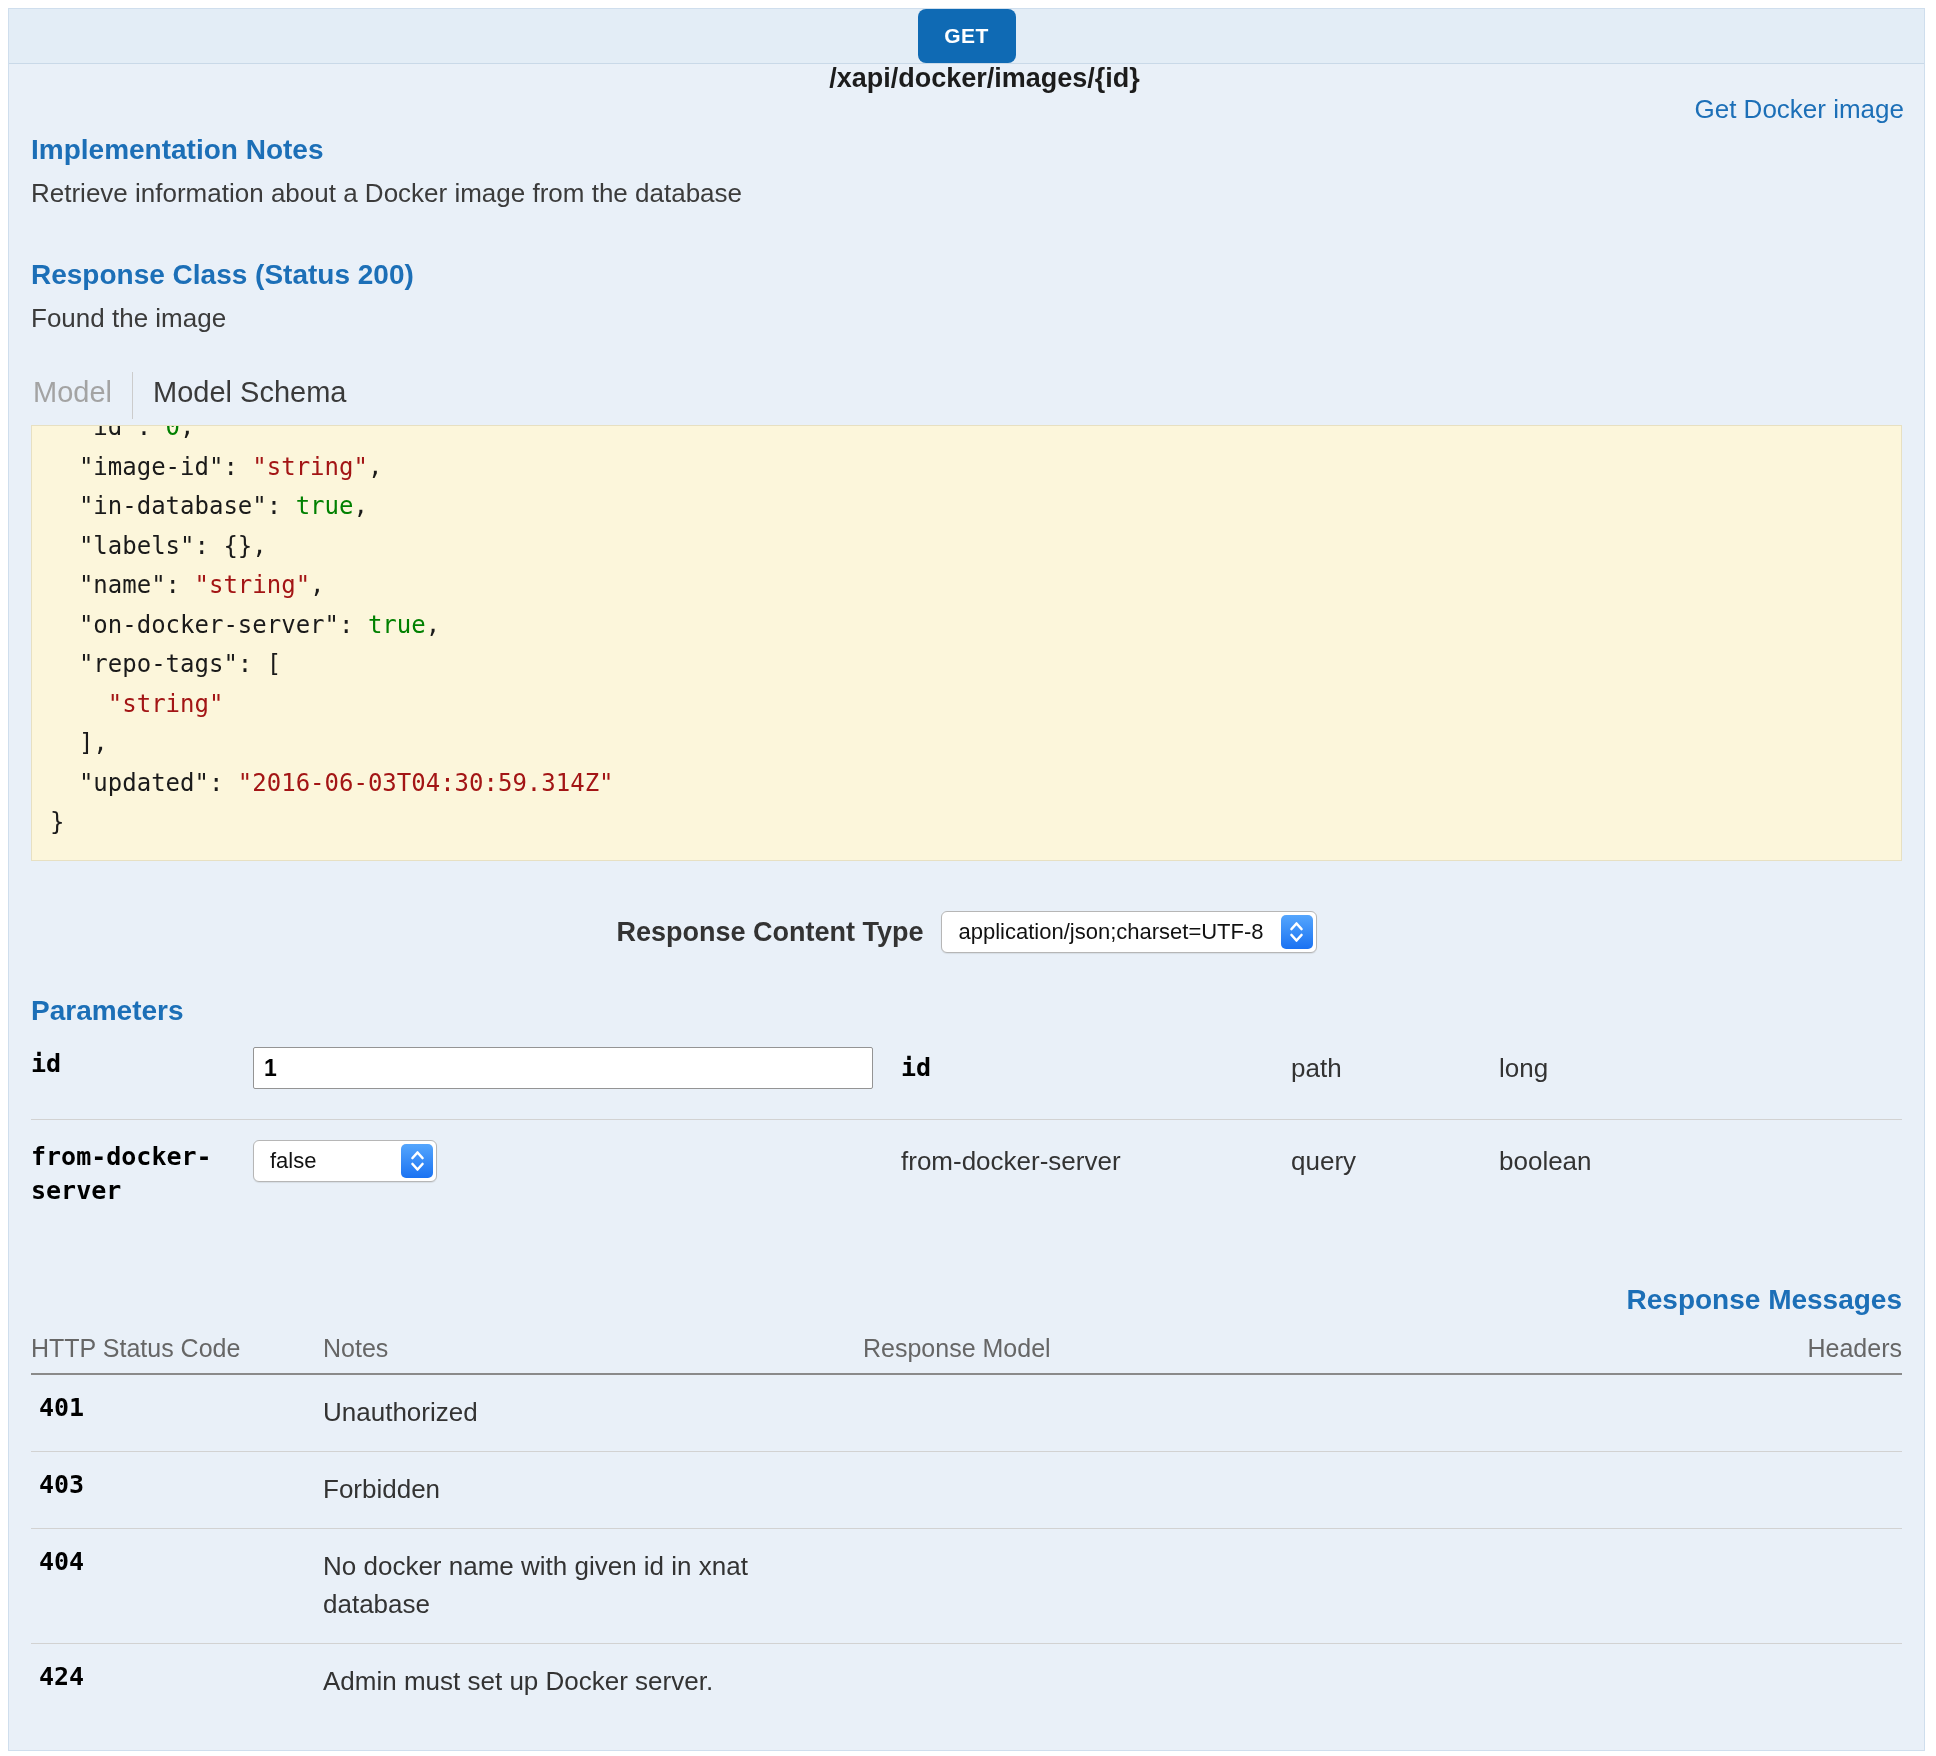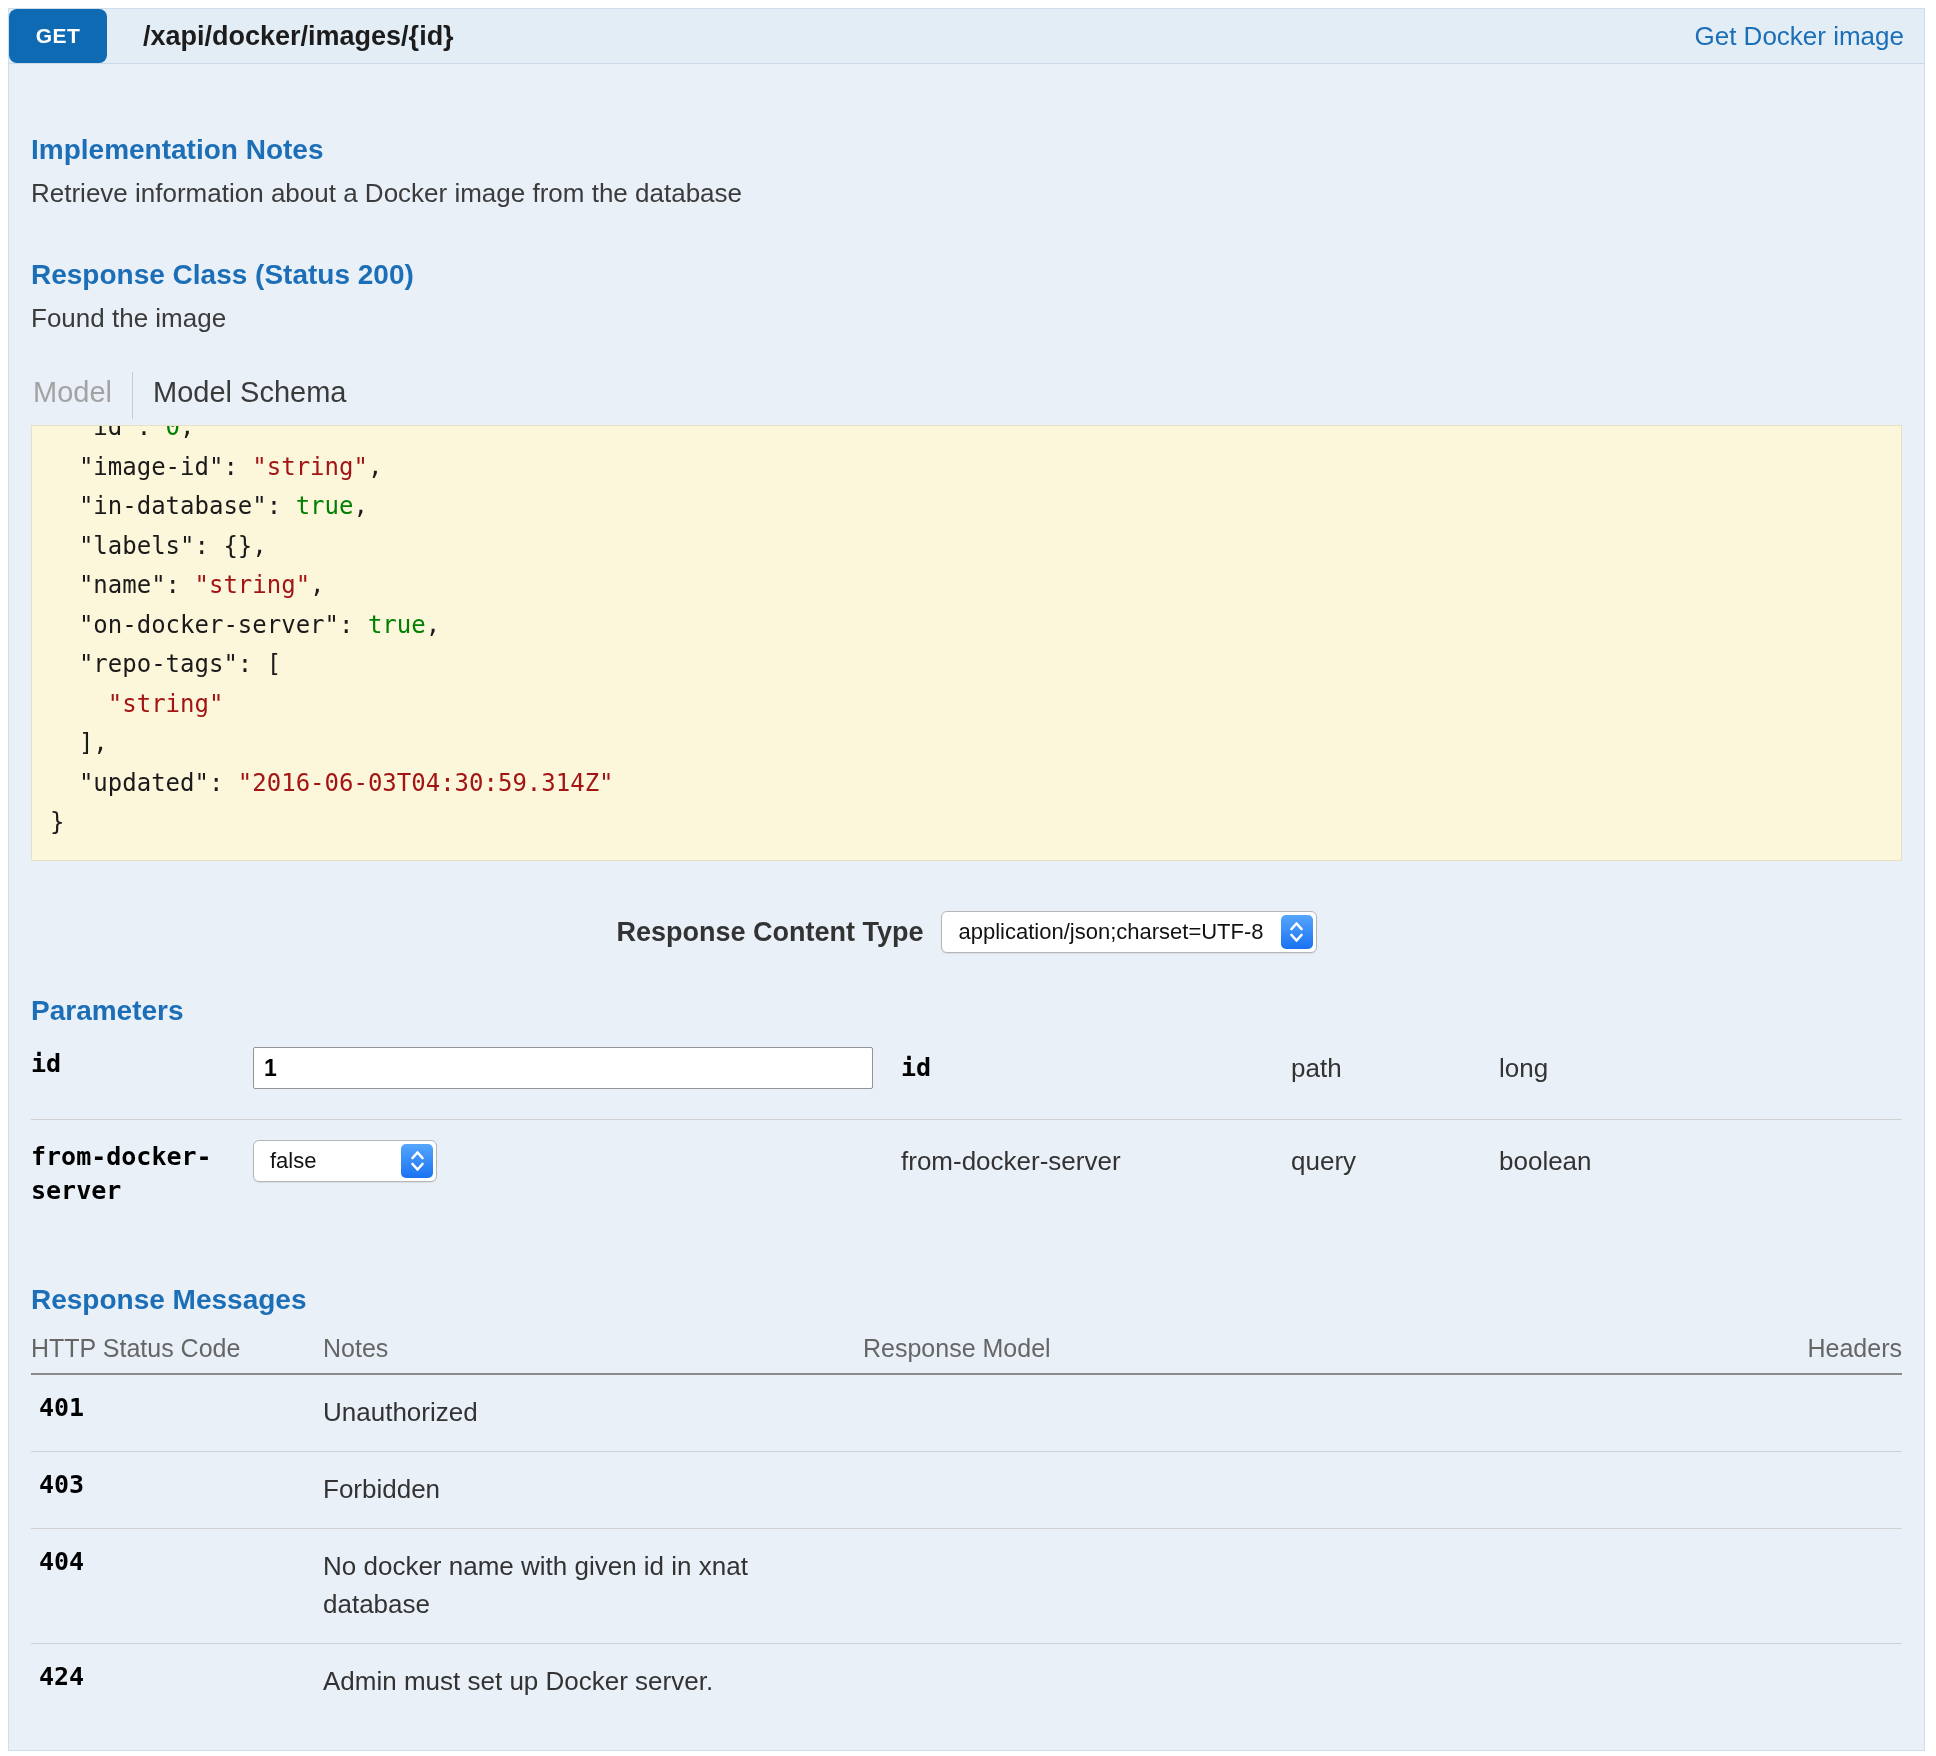--- a/index.html
+++ b/index.html
@@ -1,19 +1,19 @@
 <!DOCTYPE html>
 <html><head>
 <meta charset="utf-8">
 <style>
   html,body{margin:0;padding:0;background:#fff;width:1936px;height:1756px;overflow:hidden;
     font-family:"Liberation Sans","DejaVu Sans",sans-serif;-webkit-font-smoothing:antialiased;}
   .op{margin:8px 11px 8px 8px;border:1px solid #cfdeed;min-height:1738px;box-sizing:border-box;background:#e9f0f8;}
   
-  .bar{height:54px;background:#e3edf6;border-bottom:1px solid #c9d9e8;display:flex;align-items:center;}
+  .bar{height:54px;background:#e3edf6;border-bottom:1px solid #c9d9e8;display:flex;align-items:center;flex-direction:column;}
   .method{width:98px;height:54px;background:#0f6ab4;border-radius:8px;color:#fff;font-weight:bold;
     font-size:21px;display:flex;align-items:center;justify-content:center;letter-spacing:.4px;flex:0 0 auto;cursor:pointer;}
   .path{margin-left:36px;font-size:27px;font-weight:600;color:#1c1c1c;cursor:pointer;}
   .oplink{margin-left:auto;margin-right:20px;font-size:26px;color:#1c6fb7;text-decoration:none;cursor:pointer;}
   
   .content{padding:12px 22px 30px;}
   h2{color:#1c6fb7;font-size:28px;font-weight:600;margin:0;}
   .h-impl{margin-top:58px;}
   .body-text{font-size:26px;color:#3b3b3b;margin-top:12px;}
   .h-respclass{margin-top:50px;}
@@ -55,21 +55,21 @@
   .pname{font-size:25px;font-weight:bold;color:#000;width:200px;line-height:34px;}
   .pdesc-req{font-size:25px;font-weight:bold;color:#000;}
   .pdesc{font-size:26px;color:#333;}
   .ptype{font-size:26px;color:#333;}
   .cell-pad{padding-top:6px;}
   input.pvalue{width:620px;height:42px;box-sizing:border-box;border:1px solid #949494;background:#fff;
     font-size:23px;font-weight:600;padding:0 10px;border-radius:2px;color:#000;
     font-family:"Liberation Sans","DejaVu Sans",sans-serif;}
   .sel-false{margin-left:0;width:184px;}
   
-  .h-msgs{margin-top:46px;}
+  .h-msgs{margin-top:46px;text-align:right;}
   .mc1{width:292px;flex:0 0 auto;}
   .mc2{width:540px;flex:0 0 auto;}
   .mc3{flex:1;}
   .mc4{width:130px;flex:0 0 auto;text-align:right;}
   .mrow{display:flex;padding:18px 0 20px;}
   .mrow + .mrow{border-top:1px solid #d2d2d2;}
   .mcode{font-size:25px;font-weight:bold;color:#000;padding-left:8px;}
   .mreason{font-size:26px;color:#333;max-width:470px;line-height:38px;}
 </style>
 </head>

